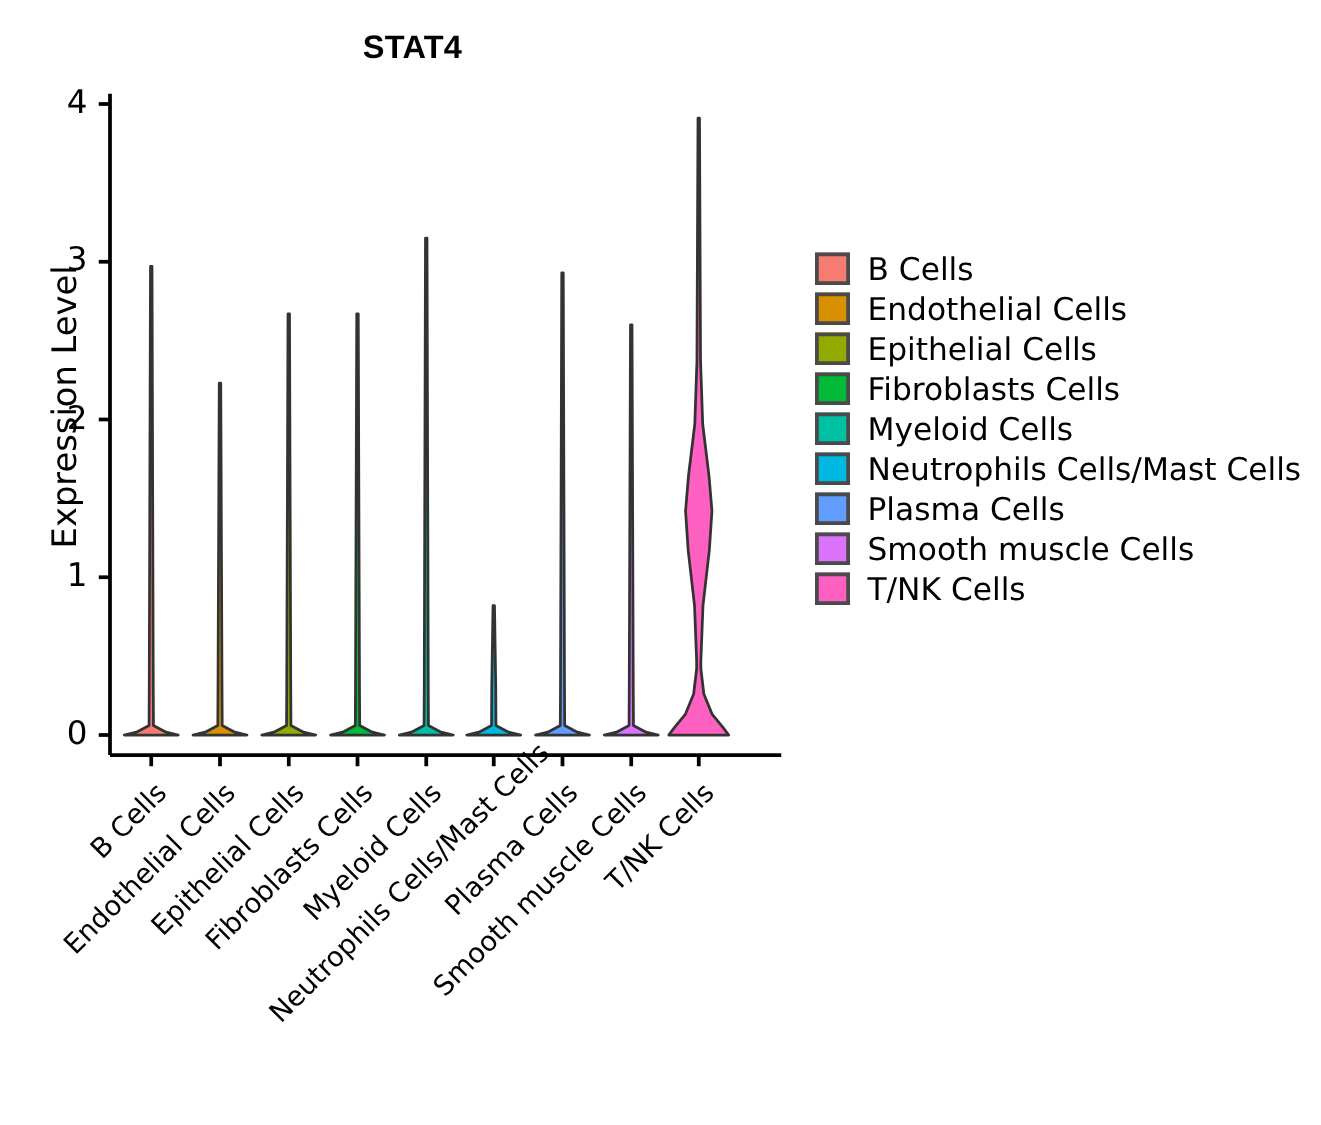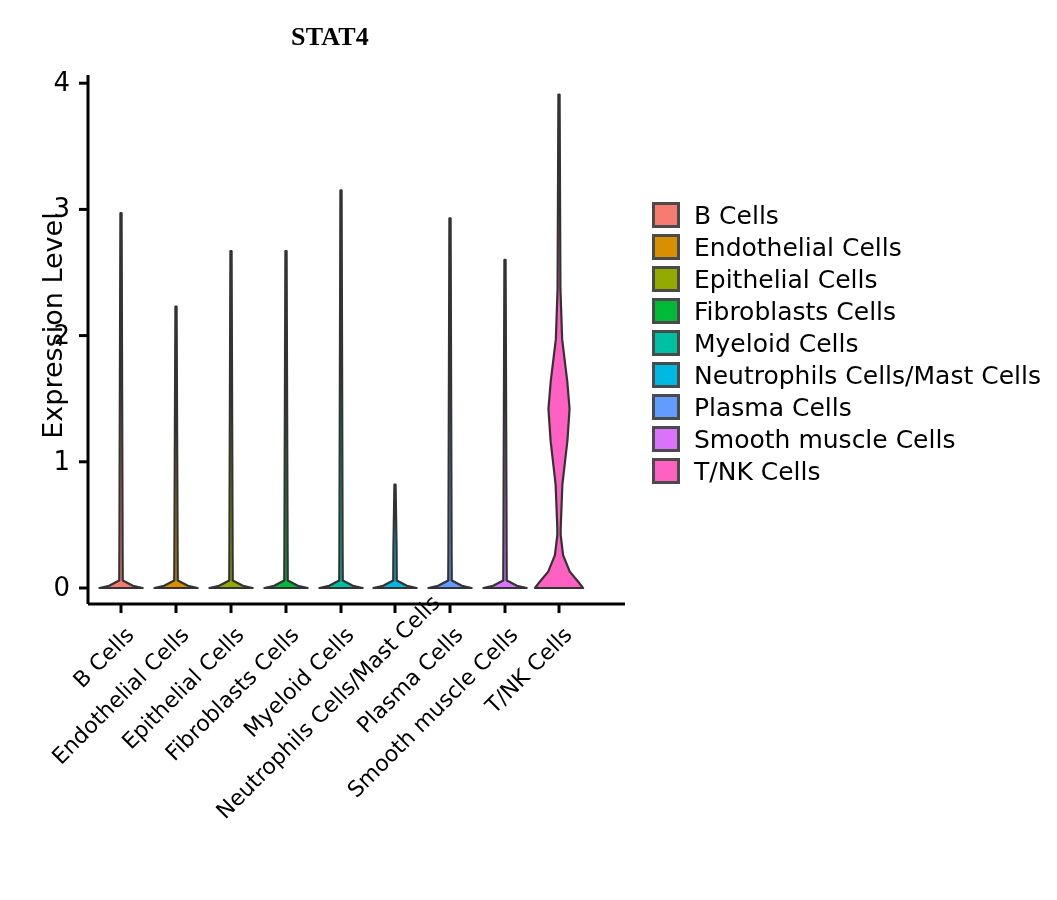--- a/index.html
+++ b/index.html
@@ -22,21 +22,21 @@
     height: 900px;
   }
   .plot-title {
     position: absolute;
     left: 0;
     top: 22px;
     width: 660px;
     text-align: center;
     font-size: 26px;
     font-weight: bold;
-    font-family: Liberation Serif, serif;
+    font-family: Liberation Sans, sans-serif;
     letter-spacing: 0.2px;
   }
   .ylabel {
     position: absolute;
     left: -148px;
     top: 310px;
     width: 400px;
     text-align: center;
     font-size: 27px;
     transform: rotate(-90deg);

